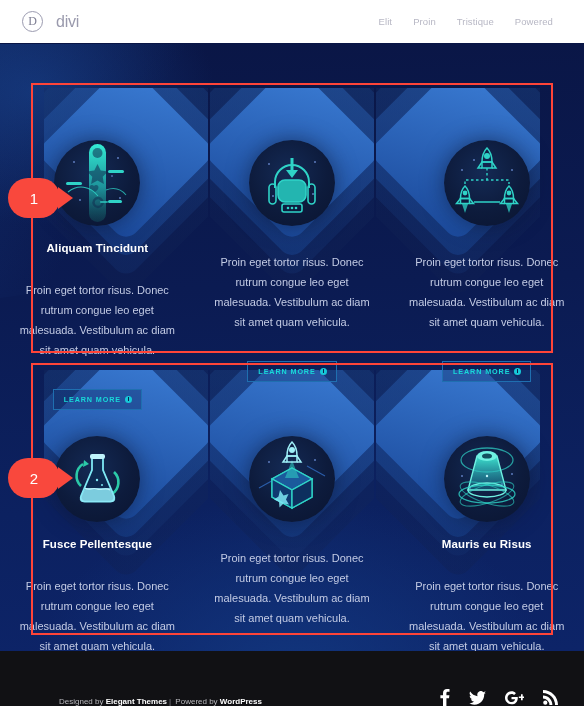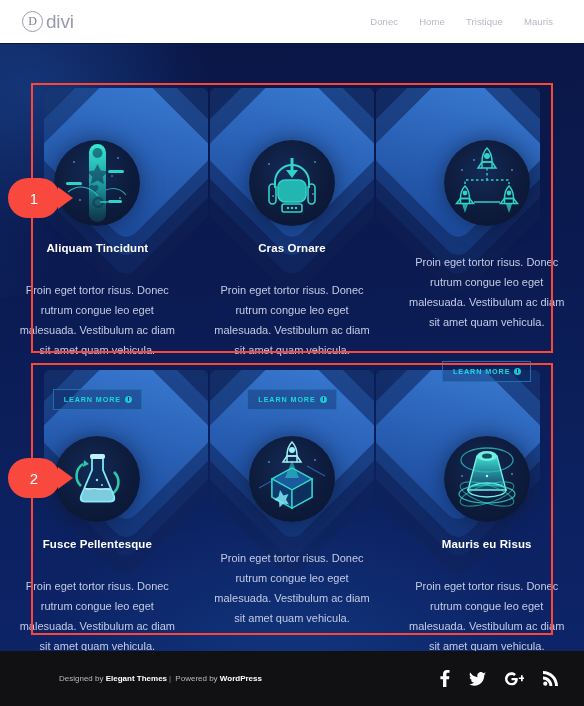--- a/index.html
+++ b/index.html
@@ -20,21 +20,21 @@
     padding: 0 31px 0 22px;
     border-bottom: 1px solid #e9e9ee;
   }
   .logo { display: flex; align-items: center; gap: 1px; }
   .logo-mark {
     width: 21px; height: 21px; border-radius: 50%;
     border: 1px solid #9b9bb0;
     display: flex; align-items: center; justify-content: center;
     font-size: 12px; color: #7d7d92; font-family: "Liberation Serif", serif;
   }
-  .logo-text { font-size: 19px; color: #9a9aad; letter-spacing: -.2px; padding-left: 2px; }
+  .logo-text { font-size: 16px; color: #9a9aad; letter-spacing: -.2px; padding-left: 12px; }
   .nav { margin-left: auto; display: flex; gap: 21px; }
   .nav-link {
     font-size: 9.5px; color: #b7b7c4; letter-spacing: .1px; cursor: pointer;
   }
 
   
   .hero {
     position: absolute; top: 44px; left: 0;
     width: 584px; height: 607px;
     background:
@@ -132,21 +132,21 @@
     border-top: 11px solid transparent;
     border-bottom: 11px solid transparent;
     border-left: 15px solid #f9483d;
   }
 
   
   .footer {
     position: absolute; top: 651px; left: 0;
     width: 584px; height: 55px;
     background: #111114;
-    display: flex; align-items: center;
+    display: flex; align-items: flex-end;
     padding: 0 26px 0 59px;
   }
   .footer-text { font-size: 8px; color: #b9b9bd; }
   .footer-text b { color: #ffffff; font-weight: bold; }
   .footer-text .sep { color: #85858c; padding: 0 2px; }
   .social { margin-left: auto; display: flex; align-items: center; gap: 19px; }
   .social span {
     color: #ffffff; font-size: 15px; cursor: pointer; line-height: 1;
     display: inline-flex; align-items: center; justify-content: center;
   }
@@ -159,24 +159,24 @@
 <body>
 
 <div class="page">
 
   <div class="header">
     <div class="logo">
       <div class="logo-mark">D</div>
       <div class="logo-text">divi</div>
     </div>
     <div class="nav">
-      <div class="nav-link">Donec</div>
-      <div class="nav-link">Home</div>
+      <div class="nav-link">Elit</div>
+      <div class="nav-link">Proin</div>
       <div class="nav-link">Tristique</div>
-      <div class="nav-link">Mauris</div>
+      <div class="nav-link">Powered</div>
     </div>
   </div>
   <div class="hdr-accent"></div>
 
   <div class="hero">
     <div class="sheen"></div>
 
     <div class="beams">
       <div class="beam-clip" style="left:44px;  top:44px;">
           <div class="beam">
@@ -275,21 +275,20 @@
             <path d="M43 18v16" stroke="#2fd3c7" stroke-width="3"></path>
             <path d="M37 30l6 8 6-8z" fill="#2fd3c7"></path>
             <rect x="20" y="44" width="7" height="20" rx="3.5" fill="none" stroke="#2fd3c7" stroke-width="1.6"></rect>
             <rect x="59" y="44" width="7" height="20" rx="3.5" fill="none" stroke="#2fd3c7" stroke-width="1.6"></rect>
             <rect x="33" y="64" width="20" height="8" rx="2" fill="none" stroke="#2fd3c7" stroke-width="1.6"></rect>
             <circle cx="39" cy="68" r="1.3" fill="#2fd3c7"></circle>
               <circle cx="43" cy="68" r="1.3" fill="#2fd3c7"></circle>
               <circle cx="47" cy="68" r="1.3" fill="#2fd3c7"></circle>
           </svg>
         </div>
-        <div class="card-title">Cras Ornare</div>
         <div class="card-body">Proin eget tortor risus. Donec rutrum congue leo eget malesuada. Vestibulum ac diam sit amet quam vehicula.</div>
         <div class="btn"><span>LEARN MORE</span><span class="dot"></span></div>
       </div>
 
       <div class="card">
         <div class="illus">
           <svg width="86" height="86" viewBox="0 0 86 86">
             <circle cx="18" cy="30" r="1" fill="#5d7bbd"></circle>
               <circle cx="68" cy="30" r="1" fill="#5d7bbd"></circle>
             <circle cx="30" cy="20" r="1" fill="#5d7bbd"></circle>

